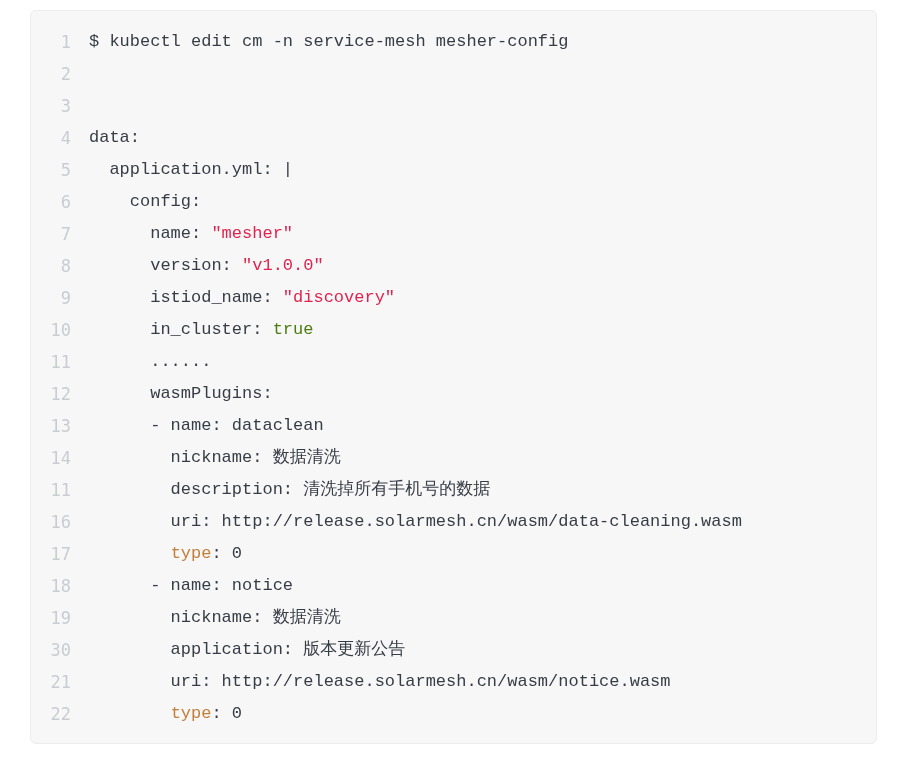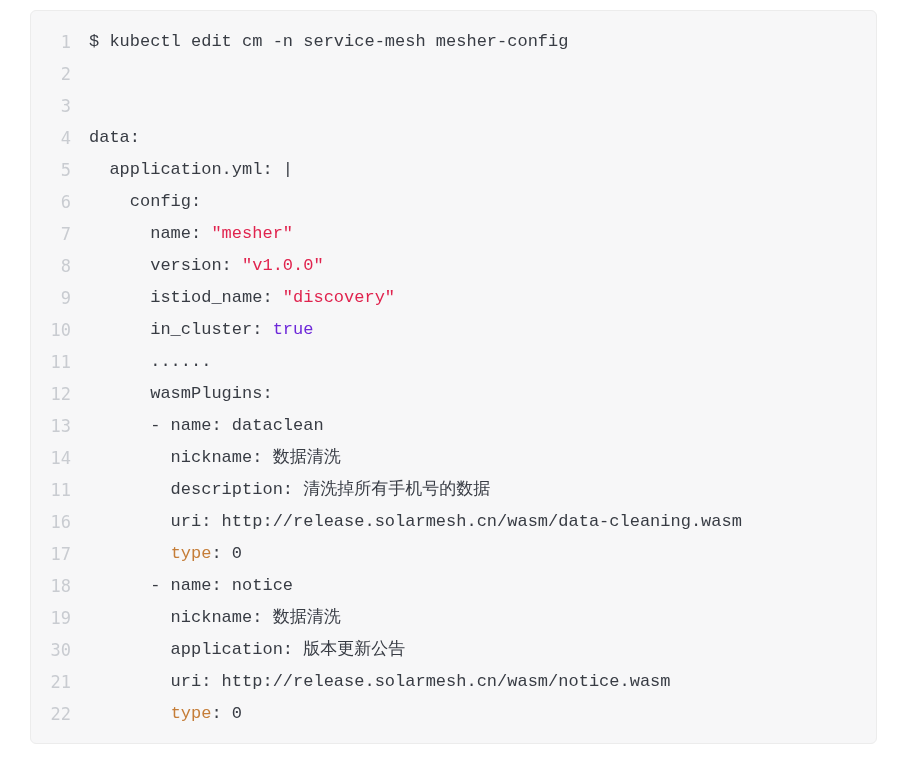--- a/index.html
+++ b/index.html
@@ -78,21 +78,21 @@
     <div class="line">
       <span class="gutter">8</span>
       <span class="code"><span>      version: </span><span style="color: rgb(224, 35, 78);">"v1.0.0"</span></span>
     </div>
     <div class="line">
       <span class="gutter">9</span>
       <span class="code"><span>      istiod_name: </span><span style="color: rgb(224, 35, 78);">"discovery"</span></span>
     </div>
     <div class="line">
       <span class="gutter">10</span>
-      <span class="code"><span>      in_cluster: </span><span style="color: #6d28d9;">true</span></span>
+      <span class="code"><span>      in_cluster: </span><span style="color: #4d7c0f;">true</span></span>
     </div>
     <div class="line">
       <span class="gutter">11</span>
       <span class="code"><span>      ......</span></span>
     </div>
     <div class="line">
       <span class="gutter">12</span>
       <span class="code"><span>      wasmPlugins:</span></span>
     </div>
     <div class="line">

